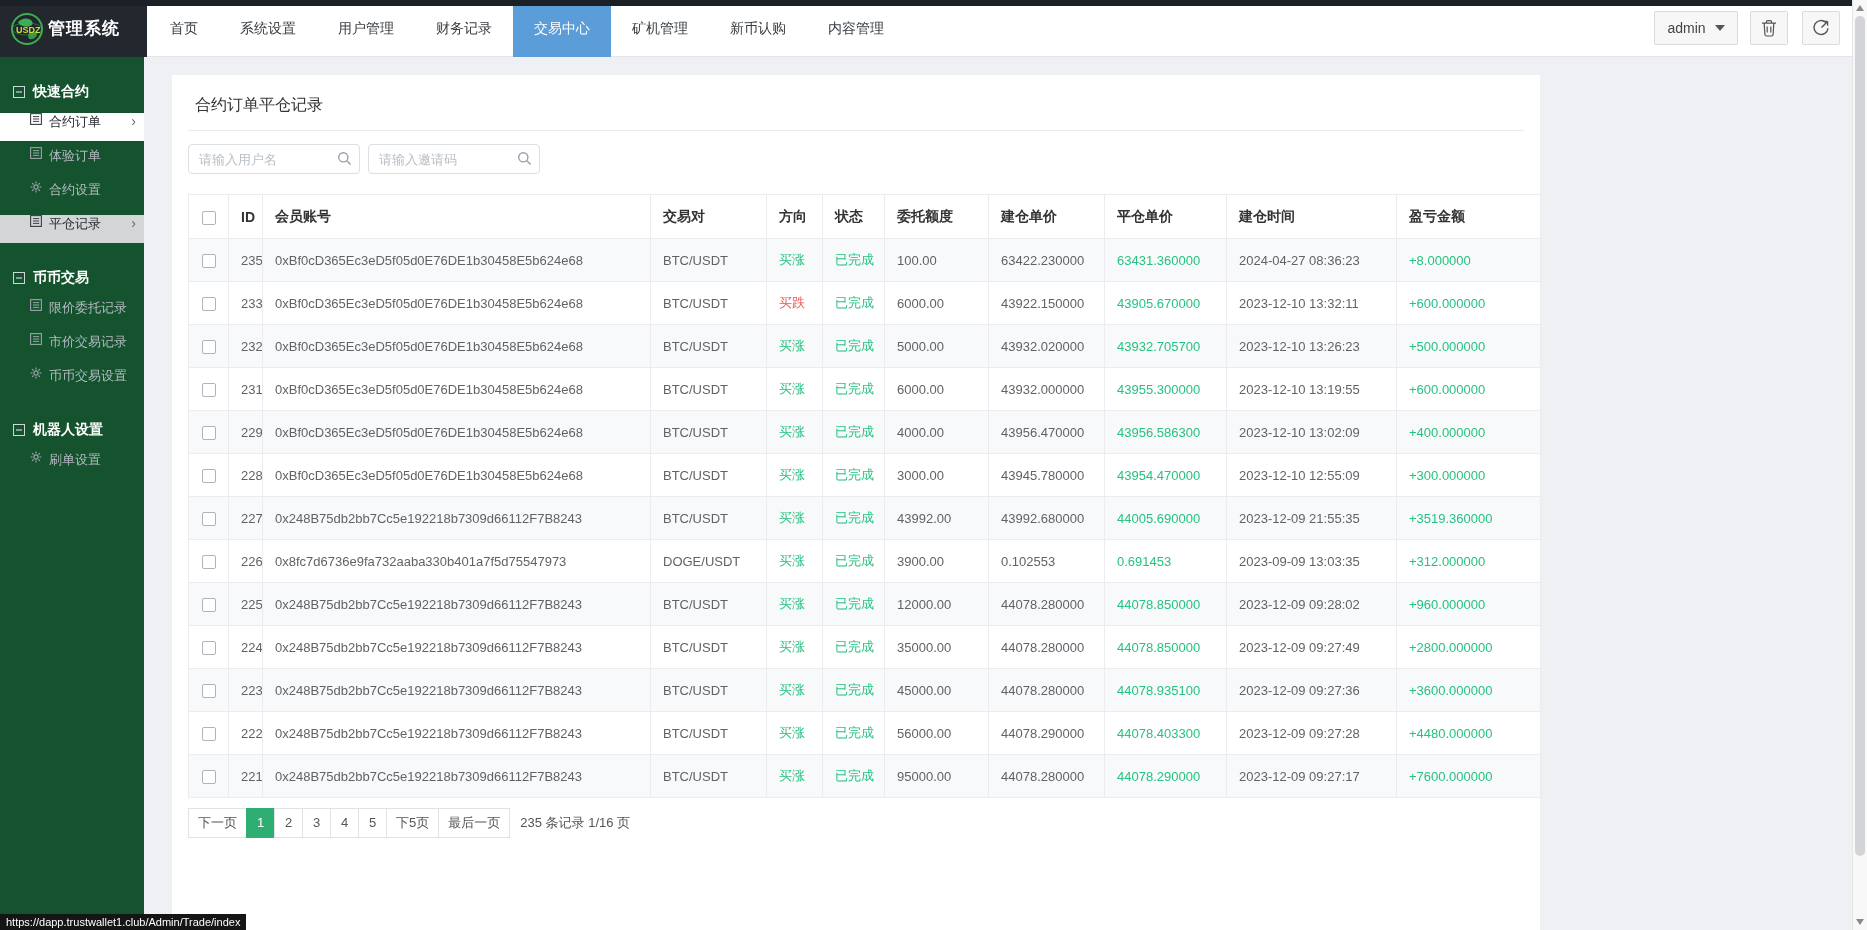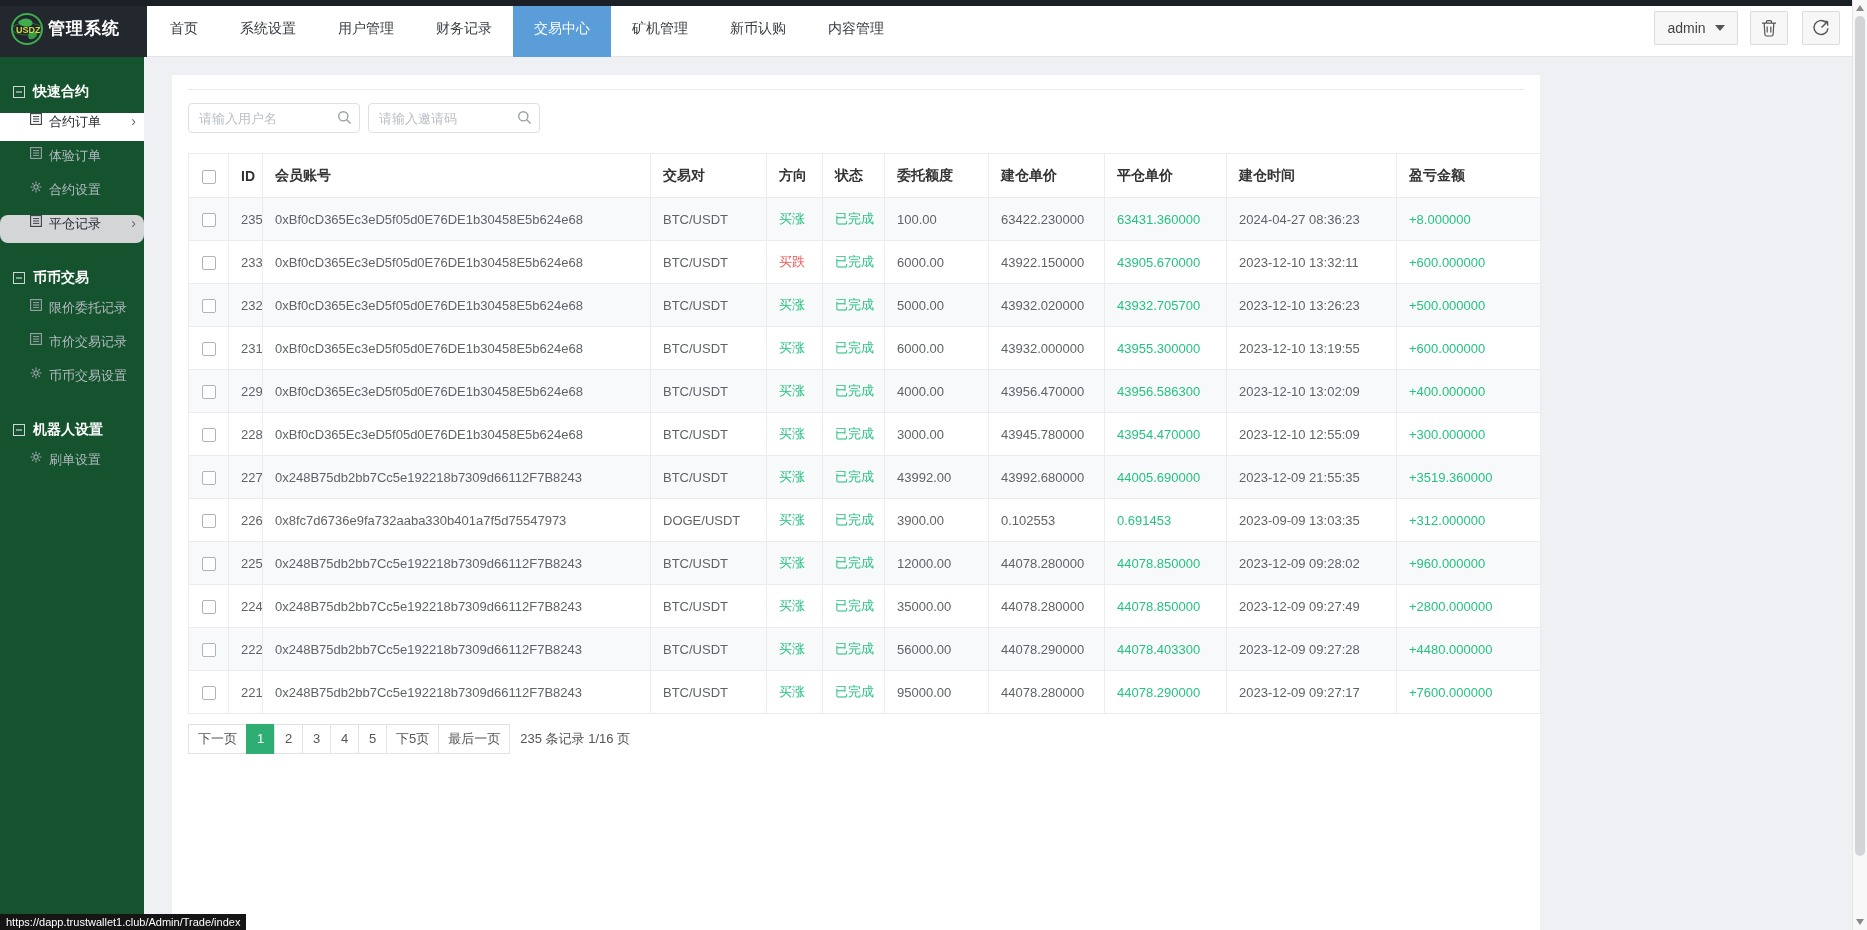--- a/index.html
+++ b/index.html
@@ -24,21 +24,21 @@
   .icon-btn { width:38px; margin-right:14px; }
   .icon-btn:last-child { margin-right:0; }
   
   .sidebar { position:absolute; top:57px; left:0; width:144px; bottom:0; background:#14532d; z-index:10; }
   .side-section { margin-top:22px; }
   .side-header { display:flex; align-items:center; padding:4px 0 6px 13px; color:#fff; font-size:14px; font-weight:bold; cursor:pointer; }
   .side-header-label { margin-left:8px; }
   .side-item { display:flex; align-items:flex-start; height:28px; padding-left:30px; margin-top:6px; color:#b3bac1; font-size:13px; cursor:pointer; position:relative; }
   .side-item .side-label { margin-left:7px; }
   .side-item.active-white { background:#fff; color:#262b31; }
-  .side-item.active-gray { background:#d3d5d7; color:#262b31;border-radius:8px; }
+  .side-item.active-gray { background:#d3d5d7; color:#262b31; }
   .side-arrow { position:absolute; right:8px; color:#8a9096; font-size:14px; display:none; }
   .side-item.active-white .side-arrow, .side-item.active-gray .side-arrow { display:block; color:#666; }
   
   .card { position:absolute; left:172px; top:75px; width:1368px; height:900px; background:#fff; z-index:5; }
   .card-title { padding:20px 16px 0 23px; font-size:16px; color:#333; font-weight:500; }
   .card-divider { border-top:1px solid #e8eaed; margin:14px 16px 0 16px; }
   .search-row { margin:13px 16px 0 16px; display:flex; }
   .search-box { position:relative; margin-right:8px; }
   .search-box input { width:172px; height:30px; border:1px solid #dcdfe3; border-radius:4px; padding:0 30px 0 10px; font-size:13px; color:#333; outline:none; font-family:inherit; }
   .search-box input::placeholder { color:#b9bfc6; }
@@ -206,20 +206,21 @@
               <path d="M6 0.5v2 M6 9.5v2 M0.5 6h2 M9.5 6h2 M2.1 2.1l1.4 1.4 M8.5 8.5l1.4 1.4 M9.9 2.1L8.5 3.5 M3.5 8.5L2.1 9.9" stroke="#9aa2aa" stroke-width="1.2"></path>
             </svg></span>
     <span class="side-label">刷单设置</span>
 
   </div>
       </div>
   </div>
   </div>
 
 <div class="card">
+  <div class="card-title">合约订单平仓记录</div>
   <div class="card-divider"></div>
 
   <div class="search-row">
     <div class="search-box">
       <input type="text" placeholder="请输入用户名" style="">
       <span class="mag">
         <svg width="15" height="15" viewBox="0 0 15 15">
             <circle cx="6.3" cy="6.3" r="4.6" stroke="#9aa0a6" stroke-width="1.4" fill="none"></circle>
             <path d="M9.8 9.8 L13.6 13.6" stroke="#9aa0a6" stroke-width="1.4"></path>
           </svg>
@@ -392,20 +393,33 @@
     <td class="green">买涨</td>
     <td class="green">已完成</td>
     <td>35000.00</td>
     <td>44078.280000</td>
     <td class="green">44078.850000</td>
     <td>2023-12-09 09:27:49</td>
     <td class="green">+2800.000000</td>
   </tr>
           <tr>
     <td class="center"><input type="checkbox" style=""></td>
+    <td>223</td>
+    <td>0x248B75db2bb7Cc5e192218b7309d66112F7B8243</td>
+    <td>BTC/USDT</td>
+    <td class="green">买涨</td>
+    <td class="green">已完成</td>
+    <td>45000.00</td>
+    <td>44078.280000</td>
+    <td class="green">44078.935100</td>
+    <td>2023-12-09 09:27:36</td>
+    <td class="green">+3600.000000</td>
+  </tr>
+          <tr>
+    <td class="center"><input type="checkbox" style=""></td>
     <td>222</td>
     <td>0x248B75db2bb7Cc5e192218b7309d66112F7B8243</td>
     <td>BTC/USDT</td>
     <td class="green">买涨</td>
     <td class="green">已完成</td>
     <td>56000.00</td>
     <td>44078.290000</td>
     <td class="green">44078.403300</td>
     <td>2023-12-09 09:27:28</td>
     <td class="green">+4480.000000</td>

